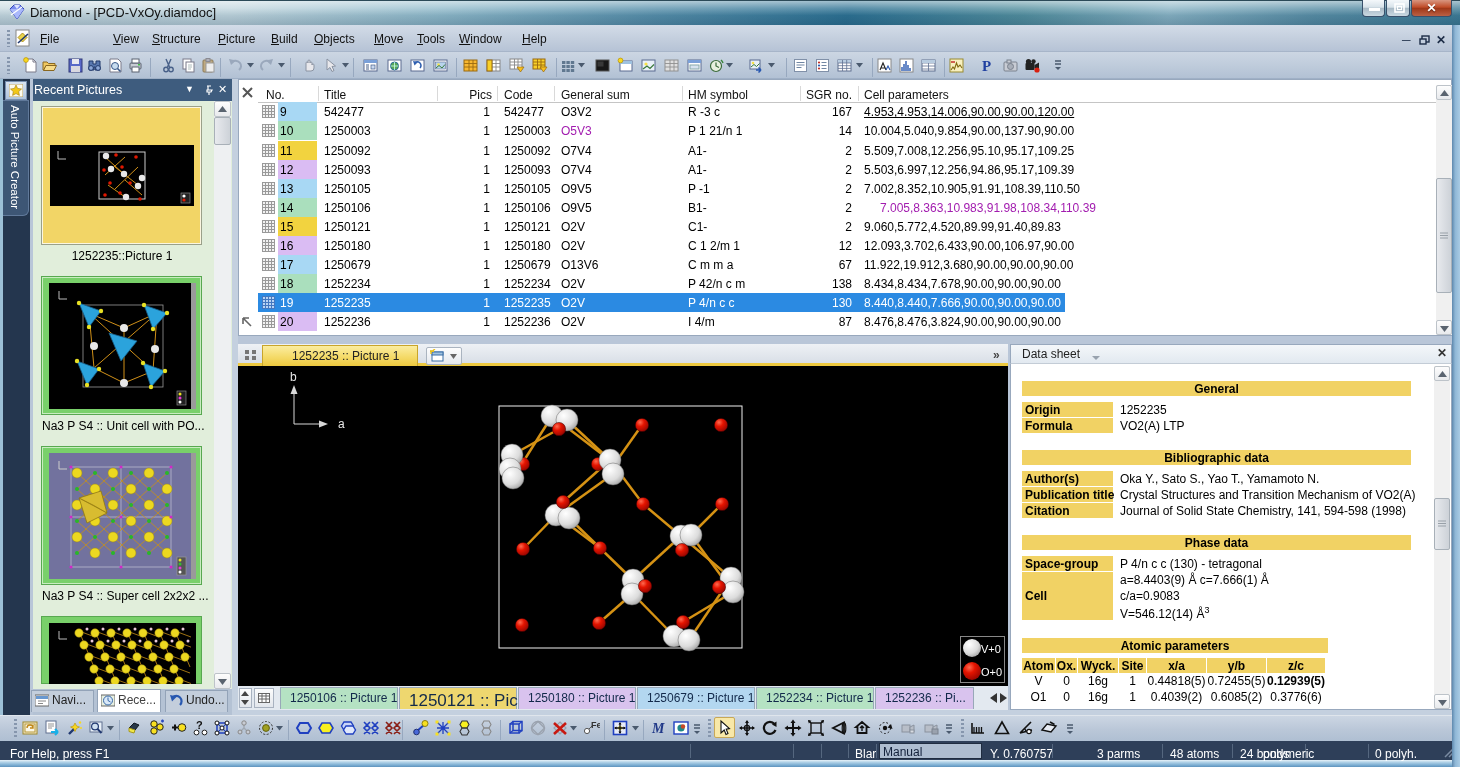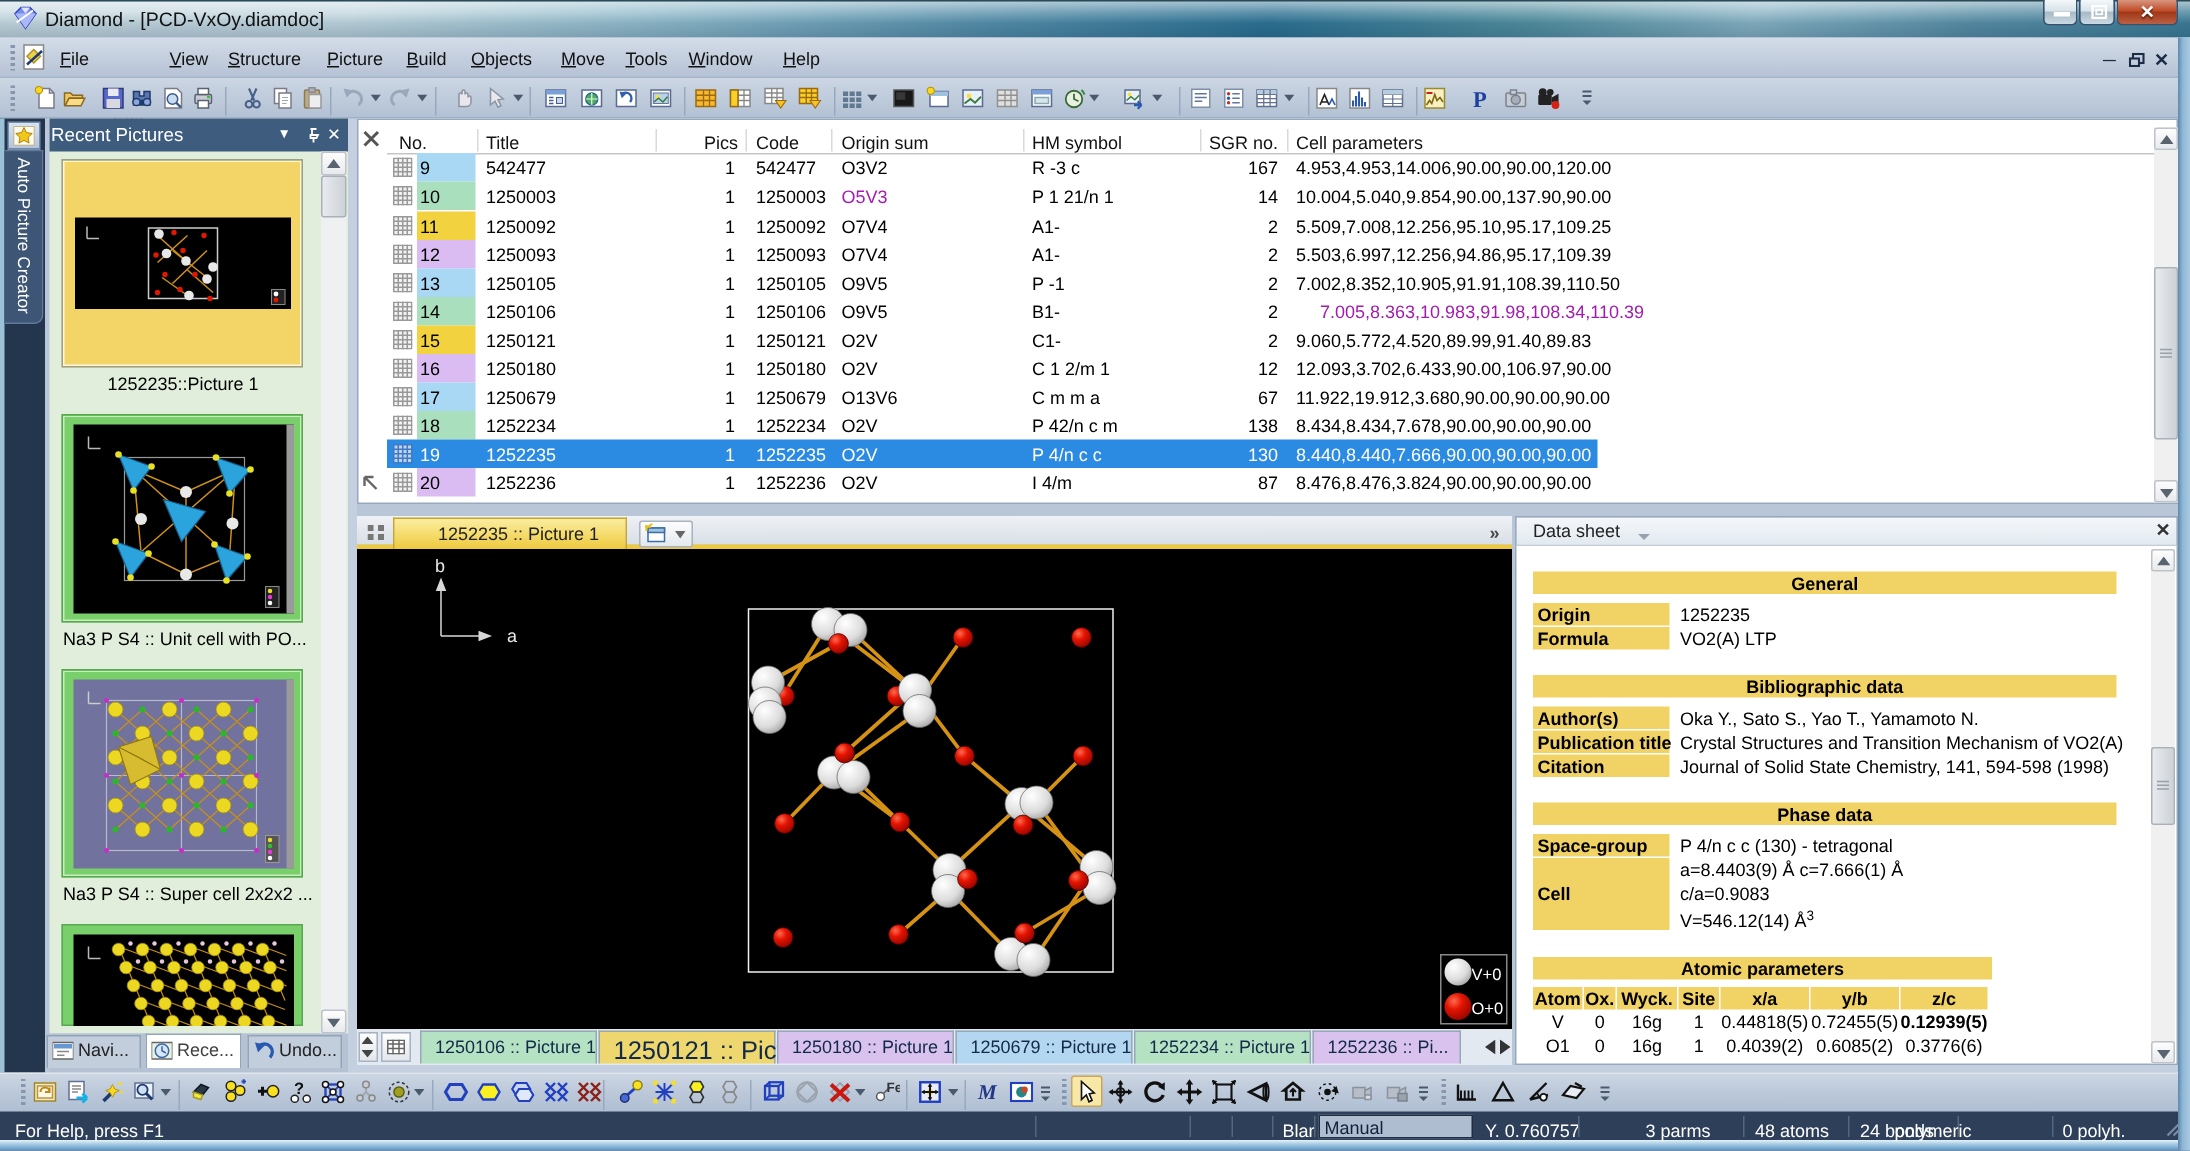--- a/index.html
+++ b/index.html
@@ -750,21 +750,21 @@
       </svg>
 <svg class="abs" style="left:241px;top:316px" width="13" height="13" viewBox="0 0 13 13">
         <path d="M2 2 L10 10 M2 2 L2 8 M2 2 L8 2" stroke="#666" stroke-width="1.6" fill="none"></path>
       </svg>
 
 <div class="abs" id="tblheader"></div>
 <div class="hcell" style="left:266px;">No.</div>
 <div class="hcell" style="left:324px;">Title</div>
 <div class="hcell" style="left:436px;width:56px;text-align:right;">Pics</div>
 <div class="hcell" style="left:504px;">Code</div>
-<div class="hcell" style="left:561px;">Origin sum</div>
+<div class="hcell" style="left:561px;">General sum</div>
 <div class="hcell" style="left:688px;">HM symbol</div>
 <div class="hcell" style="left:794px;width:58px;text-align:right;">SGR no.</div>
 <div class="hcell" style="left:864px;">Cell parameters</div>
 <div class="hsep" style="left:318px;"></div>
 <div class="hsep" style="left:437px;"></div>
 <div class="hsep" style="left:497px;"></div>
 <div class="hsep" style="left:554px;"></div>
 <div class="hsep" style="left:682px;"></div>
 <div class="hsep" style="left:800px;"></div>
 <div class="hsep" style="left:858px;"></div>
@@ -775,21 +775,21 @@
           <rect x="0.5" y="0.5" width="12" height="12" fill="#f2f2f2" stroke="#999"></rect>
           <path d="M0 3.5 H13 M0 6.5 H13 M0 9.5 H13 M3.5 0 V13 M6.5 0 V13 M9.5 0 V13" stroke="#999" stroke-width="1"></path>
         </svg>
 <div class="cell" style="left:280px;top:105.3px;color:#000;">9</div>
 <div class="cell" style="left:324px;top:105.3px;color:#000;">542477</div>
 <div class="cell" style="left:436px;top:105.3px;width:54px;text-align:right;color:#000;">1</div>
 <div class="cell" style="left:504px;top:105.3px;color:#000;">542477</div>
 <div class="cell" style="left:561px;top:105.3px;color:#000;">O3V2</div>
 <div class="cell" style="left:688px;top:105.3px;color:#000;">R -3 c</div>
 <div class="cell" style="left:794px;top:105.3px;width:58px;text-align:right;color:#000;">167</div>
-<div class="cell" style="left:864px;top:105.3px;color:#000;">4.953,4.953,14.006,90.00,90.00,120.00</div>
+<div class="cell" style="left:864px;top:105.3px;color:#000;text-decoration:underline;">4.953,4.953,14.006,90.00,90.00,120.00</div>
 <div class="rowband" style="top:121.4px;background:#aadfbd;"></div>
 <svg class="abs" style="left:262px;top:124.4px" width="13" height="13" viewBox="0 0 13 13">
           <rect x="0.5" y="0.5" width="12" height="12" fill="#f2f2f2" stroke="#999"></rect>
           <path d="M0 3.5 H13 M0 6.5 H13 M0 9.5 H13 M3.5 0 V13 M6.5 0 V13 M9.5 0 V13" stroke="#999" stroke-width="1"></path>
         </svg>
 <div class="cell" style="left:280px;top:124.4px;color:#000;">10</div>
 <div class="cell" style="left:324px;top:124.4px;color:#000;">1250003</div>
 <div class="cell" style="left:436px;top:124.4px;width:54px;text-align:right;color:#000;">1</div>
 <div class="cell" style="left:504px;top:124.4px;color:#000;">1250003</div>
 <div class="cell" style="left:561px;top:124.4px;color:#a21caf;">O5V3</div>

